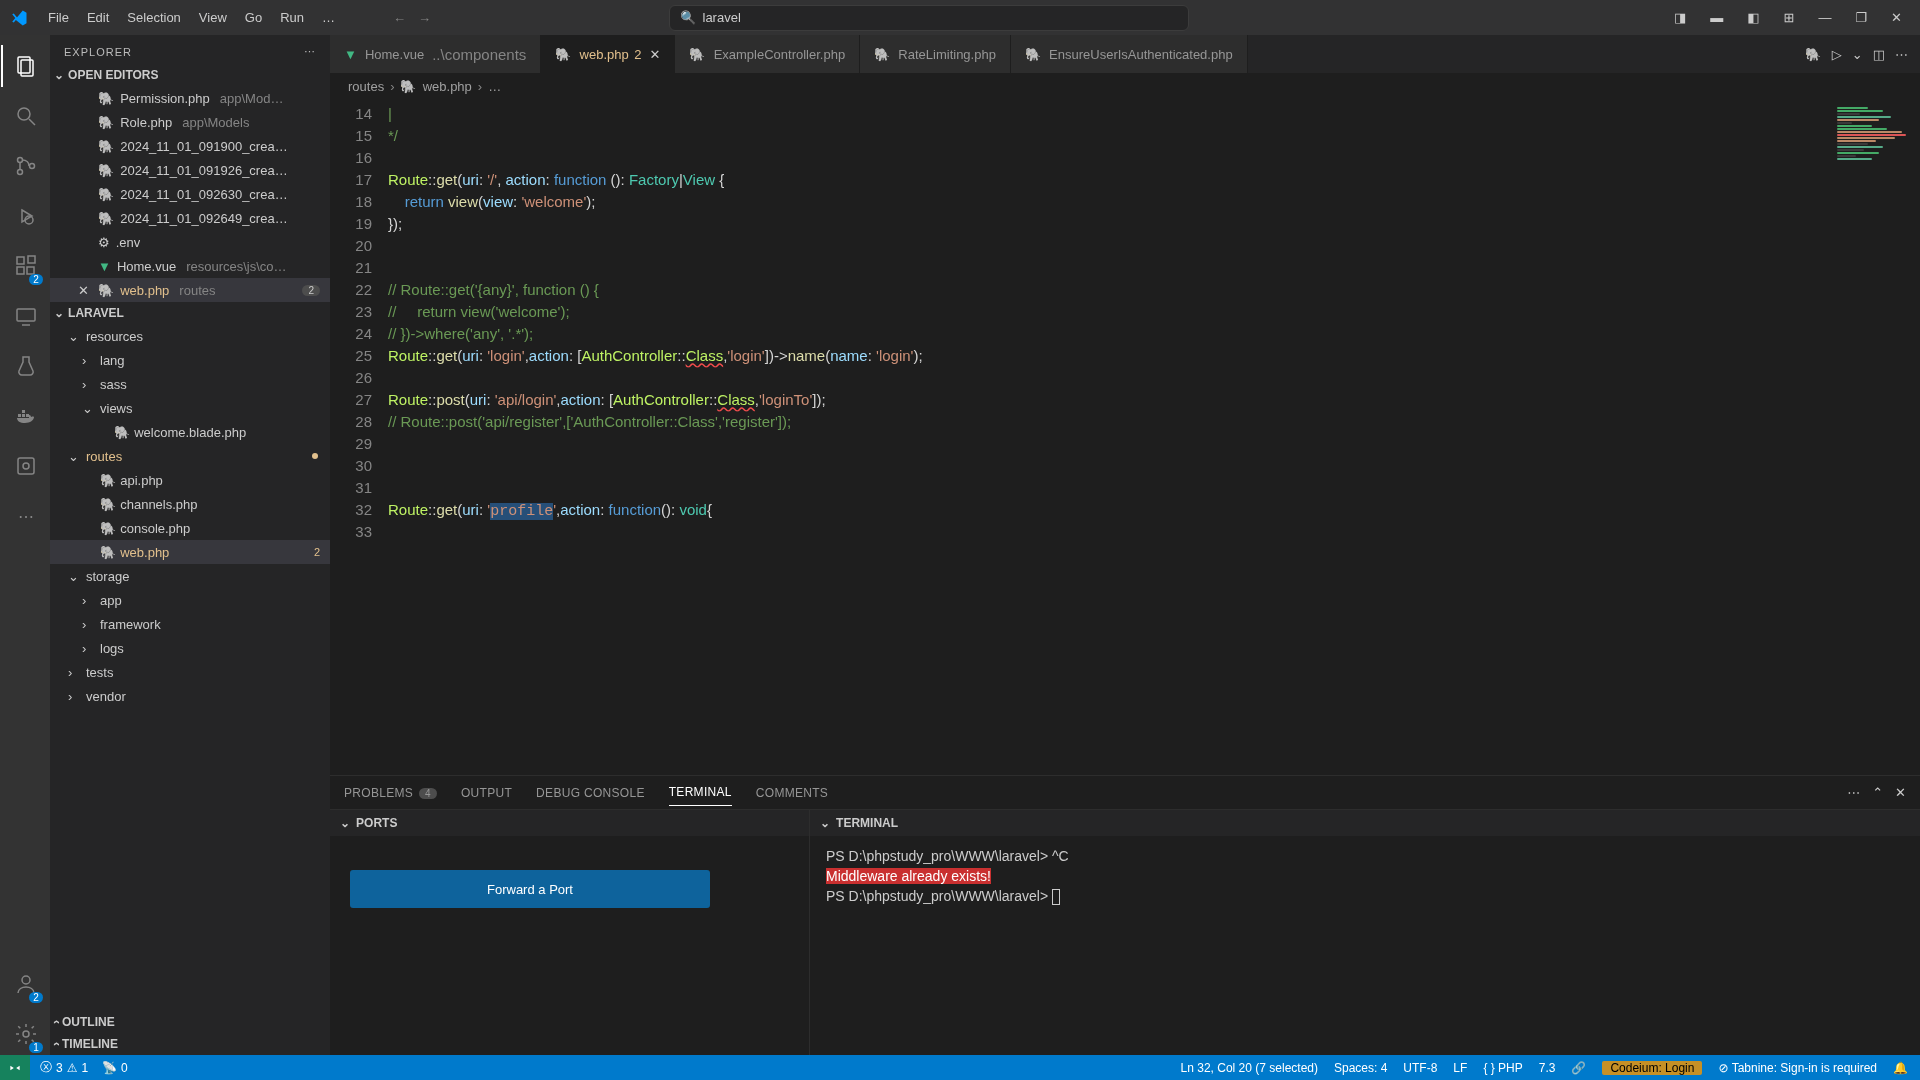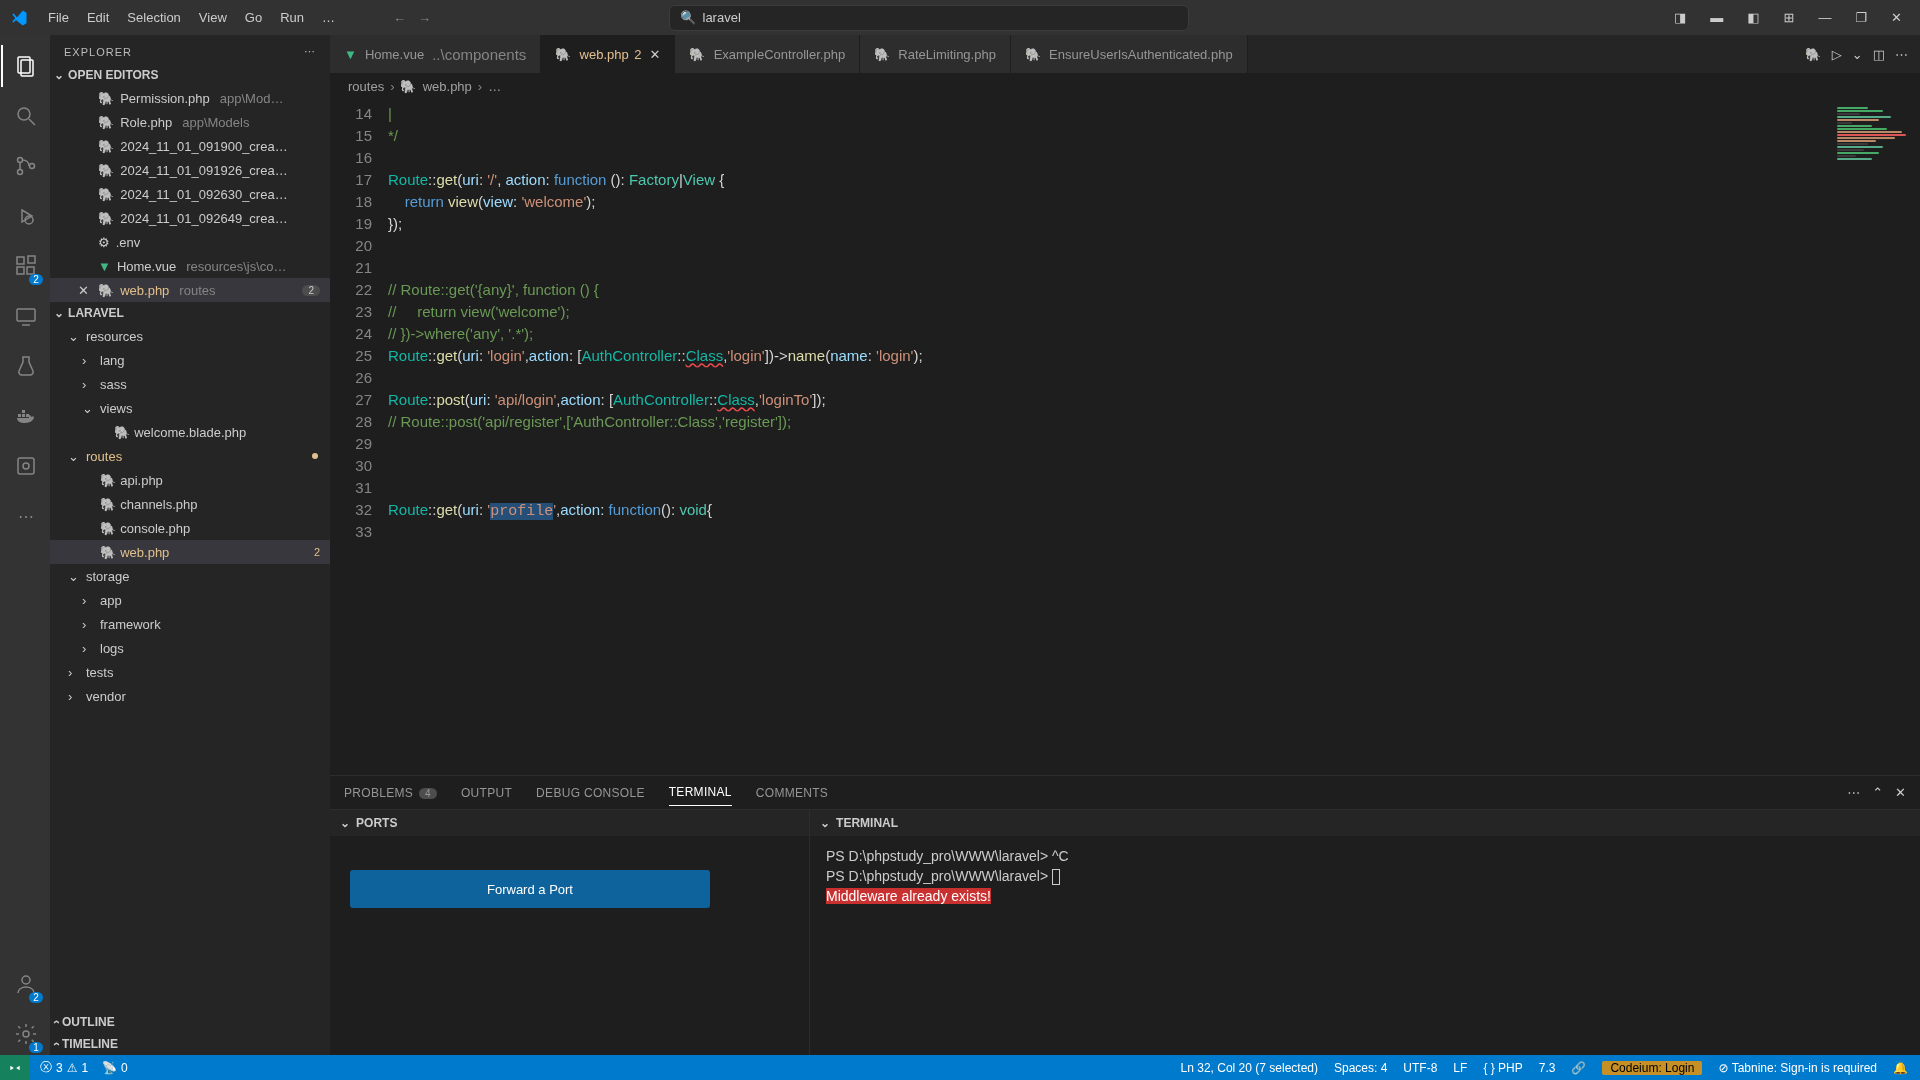--- a/index.html
+++ b/index.html
@@ -47,21 +47,21 @@
 .tab .problems-n { color:#e2c08d; margin-left:2px; }
 .tabs-actions { margin-left:auto; display:flex; align-items:center; gap:10px; padding:0 12px; color:#ccc; }
 .breadcrumbs { height:26px; padding:0 18px; display:flex; align-items:center; gap:6px; color:#a0a0a0; font-size:13px; }
 .breadcrumbs .chev { color:#858585; }
 .code-area { flex:1; display:flex; position:relative; overflow:hidden; font-family:Consolas,'Courier New',monospace; font-size:15px; }
 .gutter { width:58px; background:#1e1e1e; color:#858585; text-align:right; padding-right:16px; line-height:22px; padding-top:4px; }
 .code-lines { flex:1; padding-top:4px; line-height:22px; white-space:pre; color:#d4d4d4; }
 .minimap { width:90px; background:#1e1e1e; border-left:1px solid #1e1e1e; position:relative; }
 .minimap-lines { position:absolute; top:8px; left:6px; right:6px; }
 .mm-line { height:2px; margin-bottom:1px; background:#3a3a3a; border-radius:1px; }
-.tk-kw { color:#569cd6; } .tk-fn { color:#dcdcaa; } .tk-str { color:#ce9178; } .tk-cls { color:#14b8a6; }
+.tk-kw { color:#569cd6; } .tk-fn { color:#dcdcaa; } .tk-str { color:#ce9178; } .tk-cls { color:#bef264; }
 .tk-com { color:#6a9955; } .tk-param { color:#9cdcfe; } .tk-type { color:#4ec9b0; }
 .sel { background:#264f78;font-family:Liberation Mono, monospace; }
 .squiggle { text-decoration:underline wavy #f14c4c; }
 .panel-area { height:280px; background:#1e1e1e; border-top:1px solid #2d2d2d; display:flex; flex-direction:column; }
 .panel-tabs { height:34px; display:flex; align-items:center; padding:0 14px; gap:24px; border-bottom:1px solid #2d2d2d; }
 .panel-tab { color:#969696; font-size:12px; letter-spacing:.3px; padding:6px 0; cursor:pointer; text-transform:uppercase; }
 .panel-tab.active { color:#fff; border-bottom:1px solid #fff; }
 .panel-tab .count { background:#4d4d4d; border-radius:8px; padding:0 6px; margin-left:6px; font-size:10px; }
 .panel-actions { margin-left:auto; display:flex; gap:12px; color:#ccc; }
 .panel-body { flex:1; display:flex; }
@@ -460,21 +460,21 @@
           </div>
           <div class="ports-body">
             <button class="forward-btn">Forward a Port</button>
           </div>
         </div>
         <div class="terminal-pane">
           <div class="pane-hdr">
             <span>⌄</span>
             <span>TERMINAL</span>
           </div>
-          <div class="term-body" id="term-body"><div>PS D:\phpstudy_pro\WWW\laravel&gt; ^C</div><div>PS D:\phpstudy_pro\WWW\laravel&gt; <span class="cursor-block"></span></div><div><span class="term-err">Middleware already exists!</span></div></div>
+          <div class="term-body" id="term-body"><div>PS D:\phpstudy_pro\WWW\laravel&gt; ^C</div><div><span class="term-err">Middleware already exists!</span></div><div>PS D:\phpstudy_pro\WWW\laravel&gt; <span class="cursor-block"></span></div></div>
         </div>
       </div>
     </div>
   </div>
 </div>
 
 <div class="statusbar">
   <div class="sb-remote">
     <svg width="14" height="14" viewBox="0 0 24 24" fill="#fff">
         <path d="M4 8l6 4-6 4V8zM20 8l-6 4 6 4V8z"></path>

